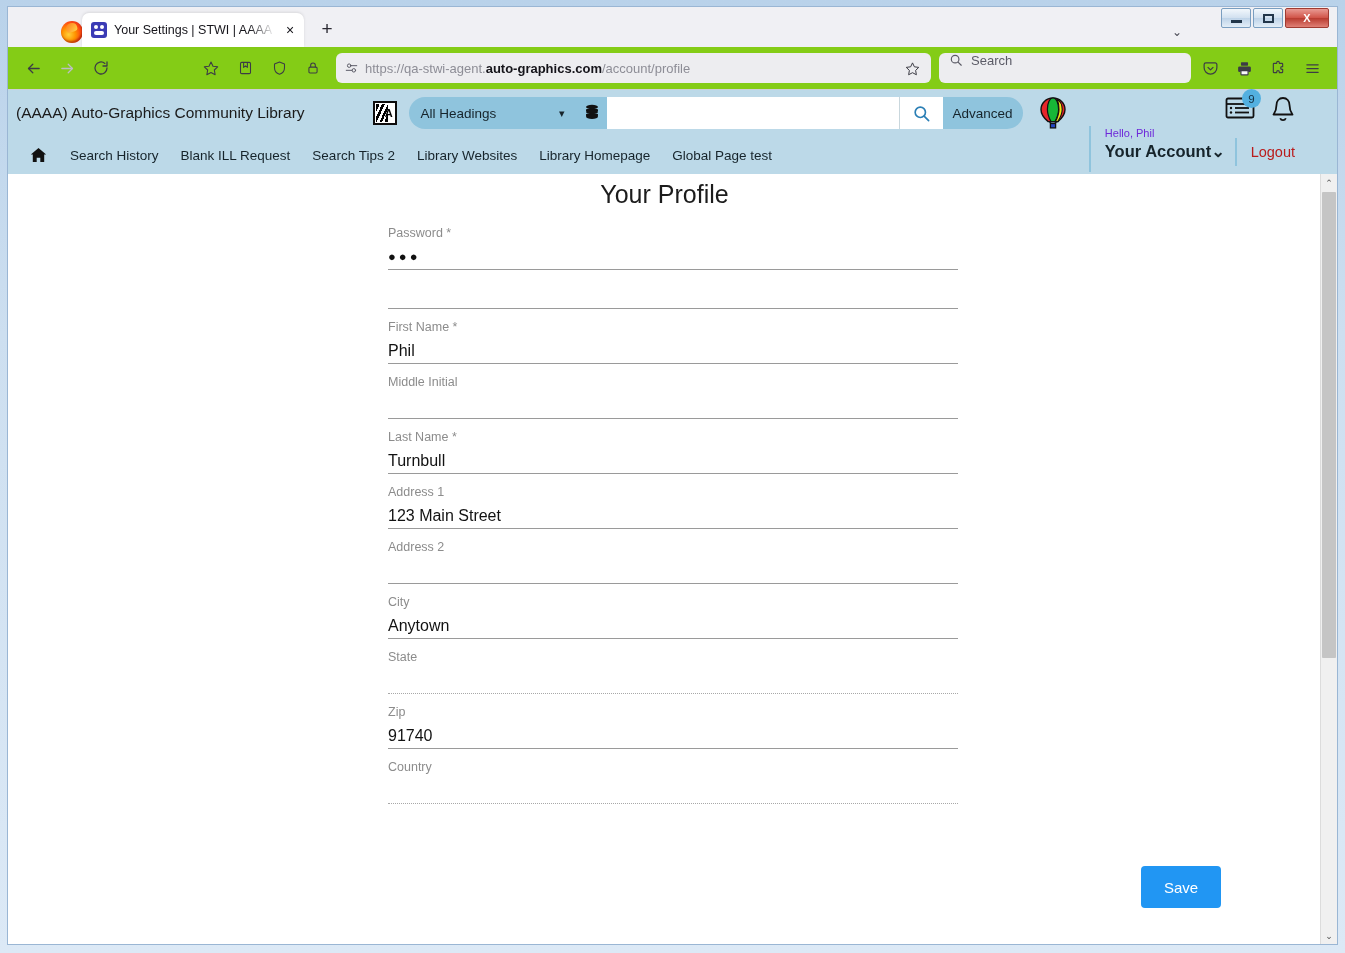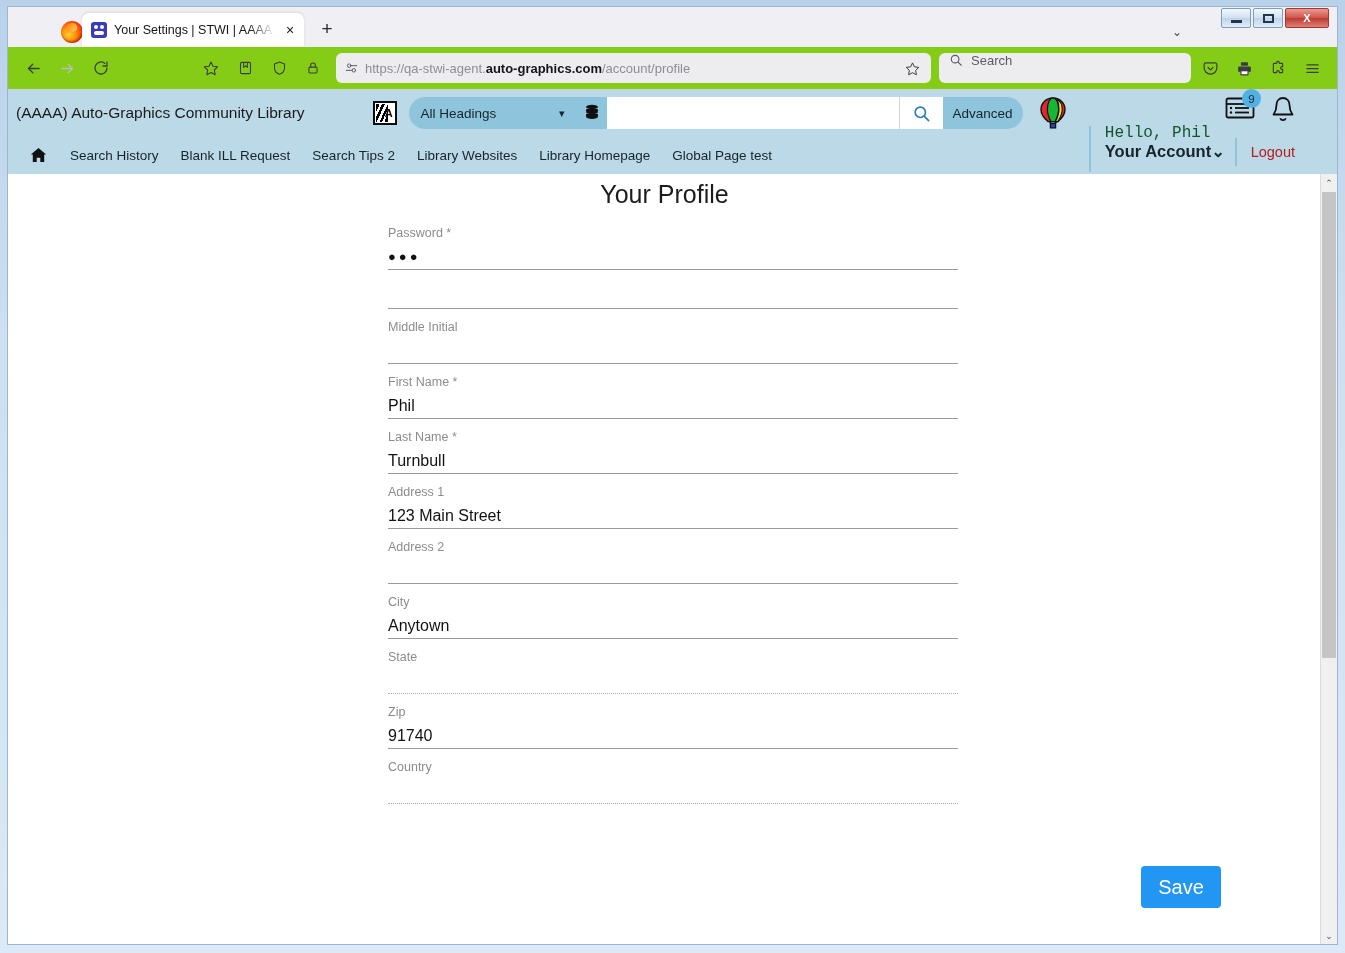--- a/index.html
+++ b/index.html
@@ -332,21 +332,21 @@
     color: #16242b;
     white-space: nowrap;
   }
   .account-box {
     position: absolute;
     right: 112px; top: -10px;
     padding-left: 14px;
     border-left: 2px solid #8fc4dd;
     height: 46px;
   }
-  .hello { font-size: 16px; color: #14532d; line-height: 15px; font-family: Liberation Mono, monospace; }
+  .hello { font-size: 11px; color: #6d28d9; line-height: 15px; }
   .your-account { font-size: 16.5px; color: #16242b; line-height: 20px; white-space: nowrap; font-weight: bold; }
   .logout-box {
     position: absolute;
     right: 42px; top: 2px;
     padding-left: 14px;
     border-left: 2px solid #8fc4dd;
     height: 28px;
     display: flex; align-items: center;
   }
   .logout { font-size: 14.5px; color: #b91c1c; }
@@ -405,21 +405,21 @@
     position: absolute;
     right: 116px;
     bottom: 36px;
   }
   .save-btn {
     width: 80px; height: 42px;
     background: #2196f3;
     border: none;
     border-radius: 4px;
     color: #ffffff;
-    font-size: 20px;
+    font-size: 15px;
     font-family: inherit;
     cursor: pointer;
   }
 
   
   .vscroll {
     position: absolute;
     top: 0; right: 0; bottom: 0;
     width: 17px;
     background: #f0f0f0;
@@ -669,27 +669,27 @@
           <div class="field">
             <div class="field-label">Password *</div>
             <div class="field-value dots">●●●</div>
             <div class="field-underline"></div>
           </div>
           <div class="field">
             <div class="field-value empty"></div>
             <div class="field-underline"></div>
           </div>
           <div class="field">
+            <div class="field-label">First Name *</div>
+            <div class="field-value">Phil</div>
+            <div class="field-underline"></div>
+          </div>
+          <div class="field">
             <div class="field-label">Middle Initial</div>
             <div class="field-value empty"></div>
-            <div class="field-underline"></div>
-          </div>
-          <div class="field">
-            <div class="field-label">First Name *</div>
-            <div class="field-value">Phil</div>
             <div class="field-underline"></div>
           </div>
           <div class="field">
             <div class="field-label">Last Name *</div>
             <div class="field-value">Turnbull</div>
             <div class="field-underline"></div>
           </div>
           <div class="field">
             <div class="field-label">Address 1</div>
             <div class="field-value">123 Main Street</div>

